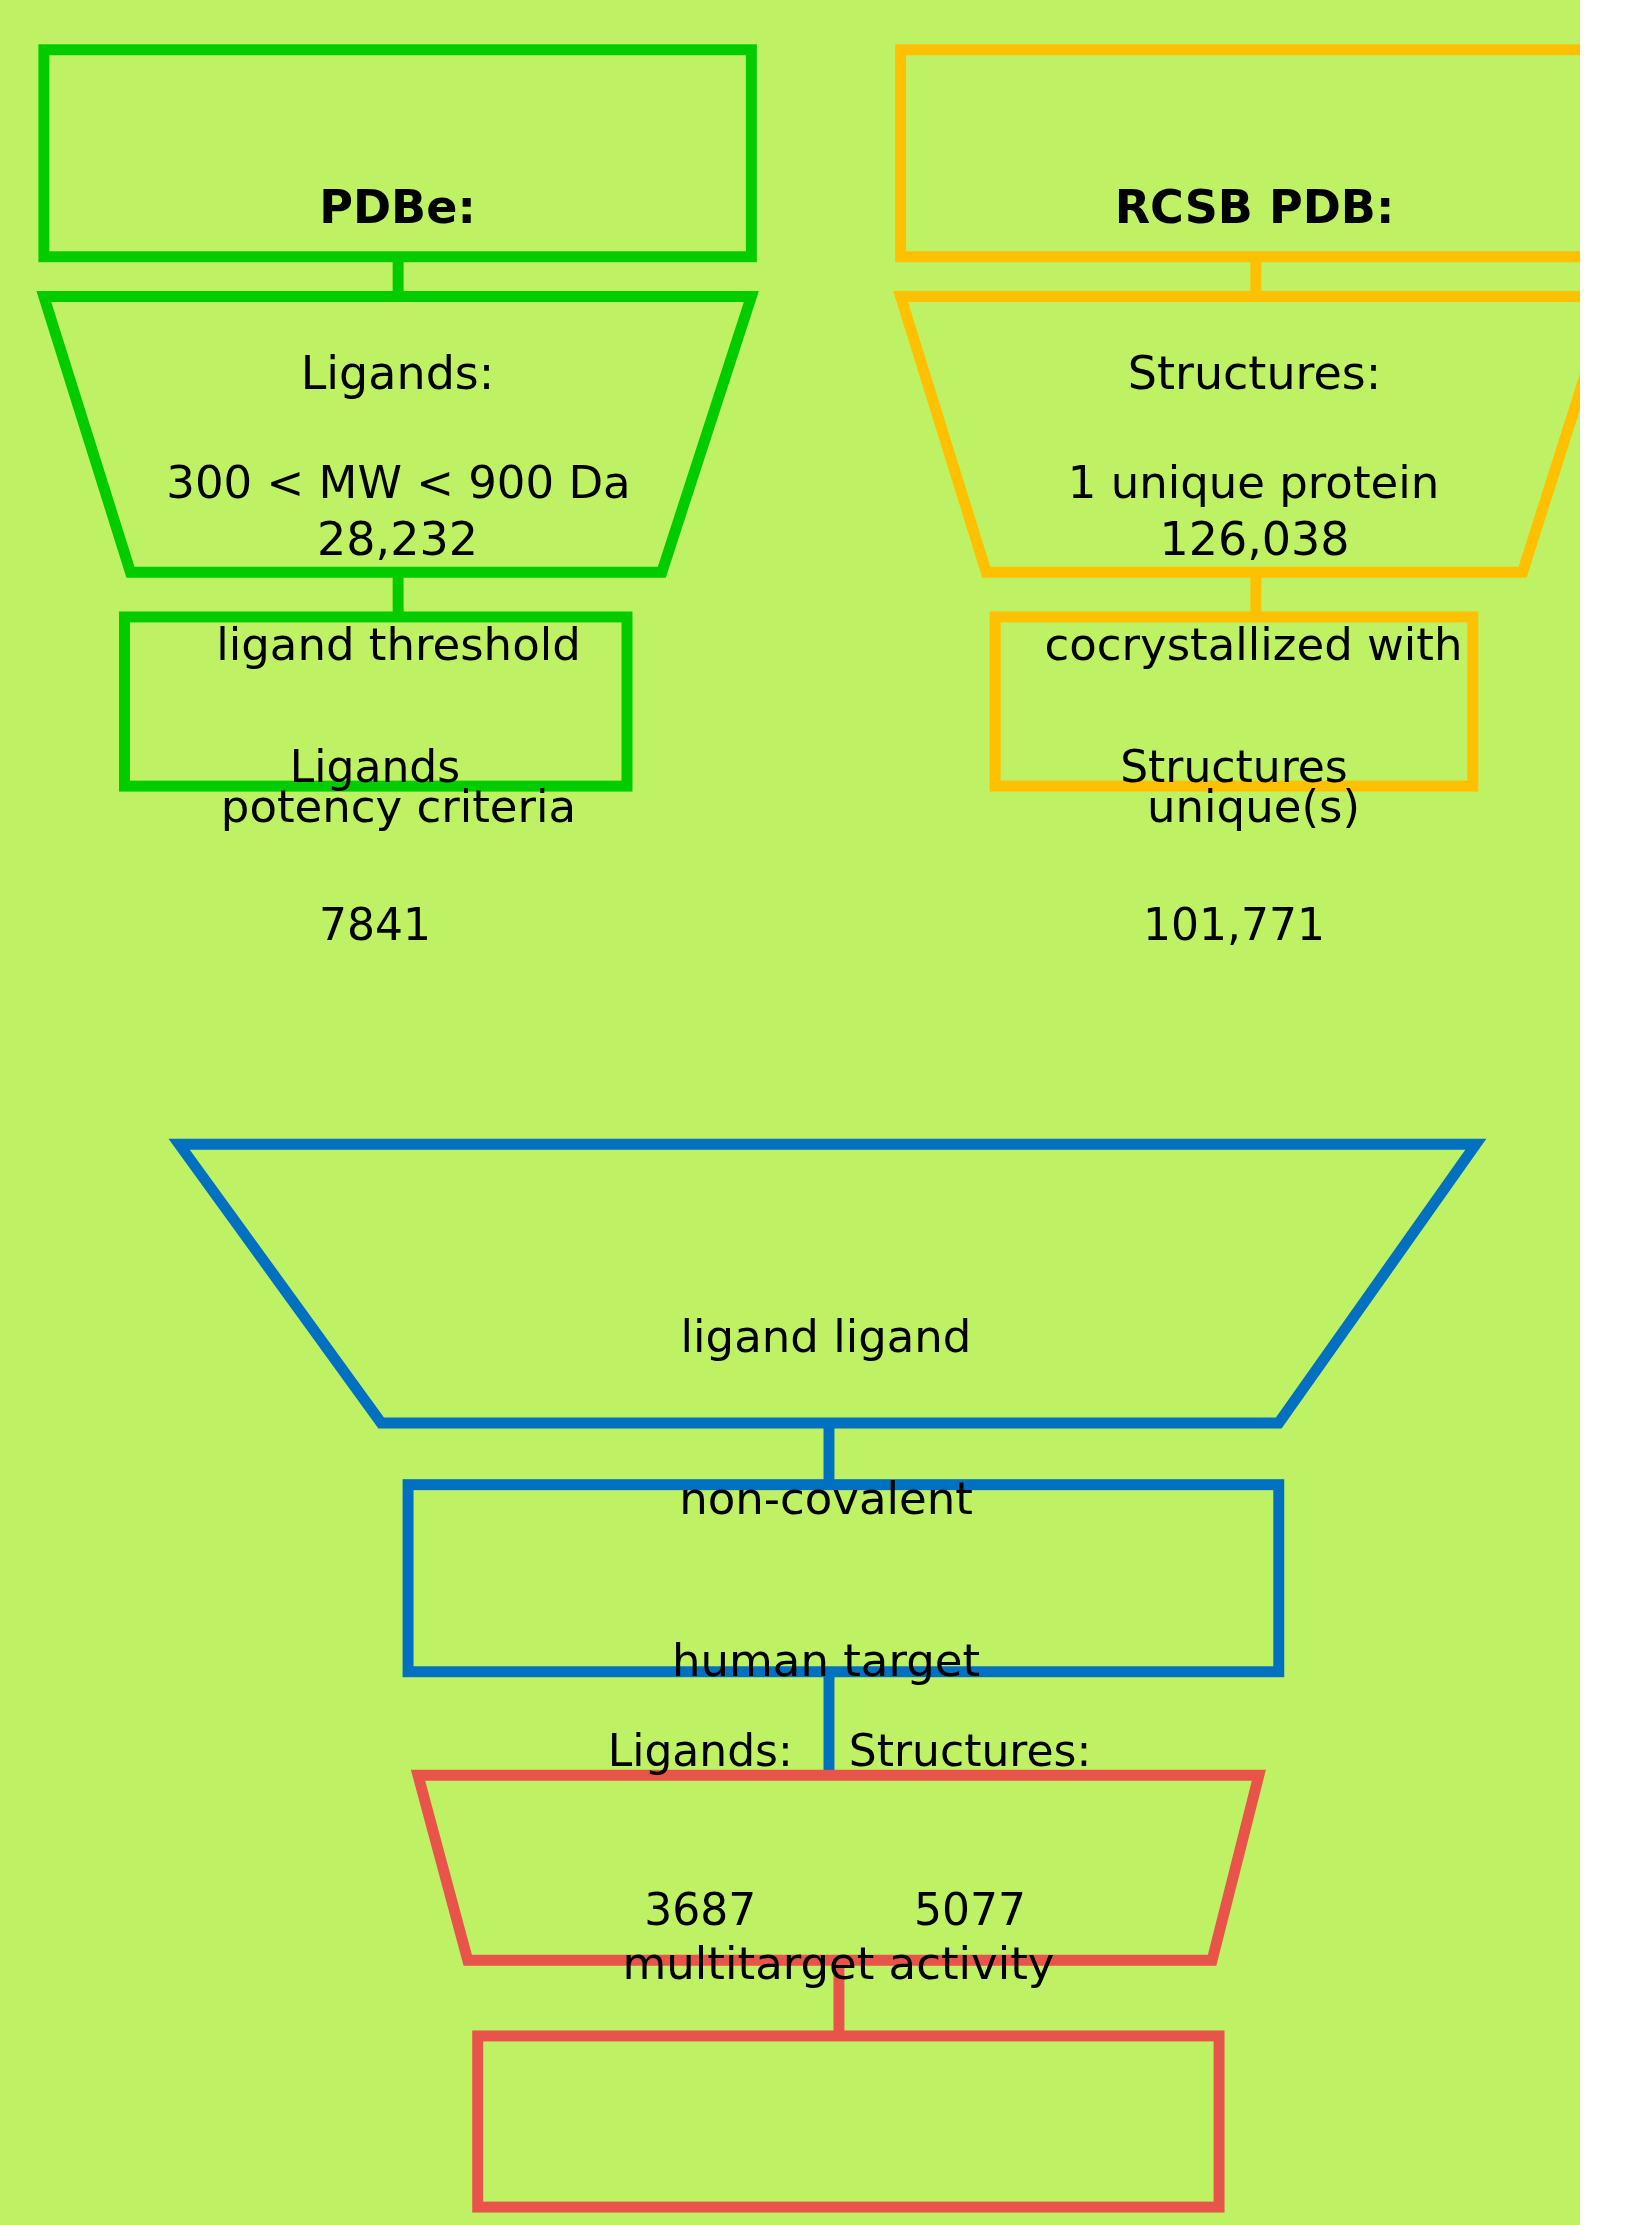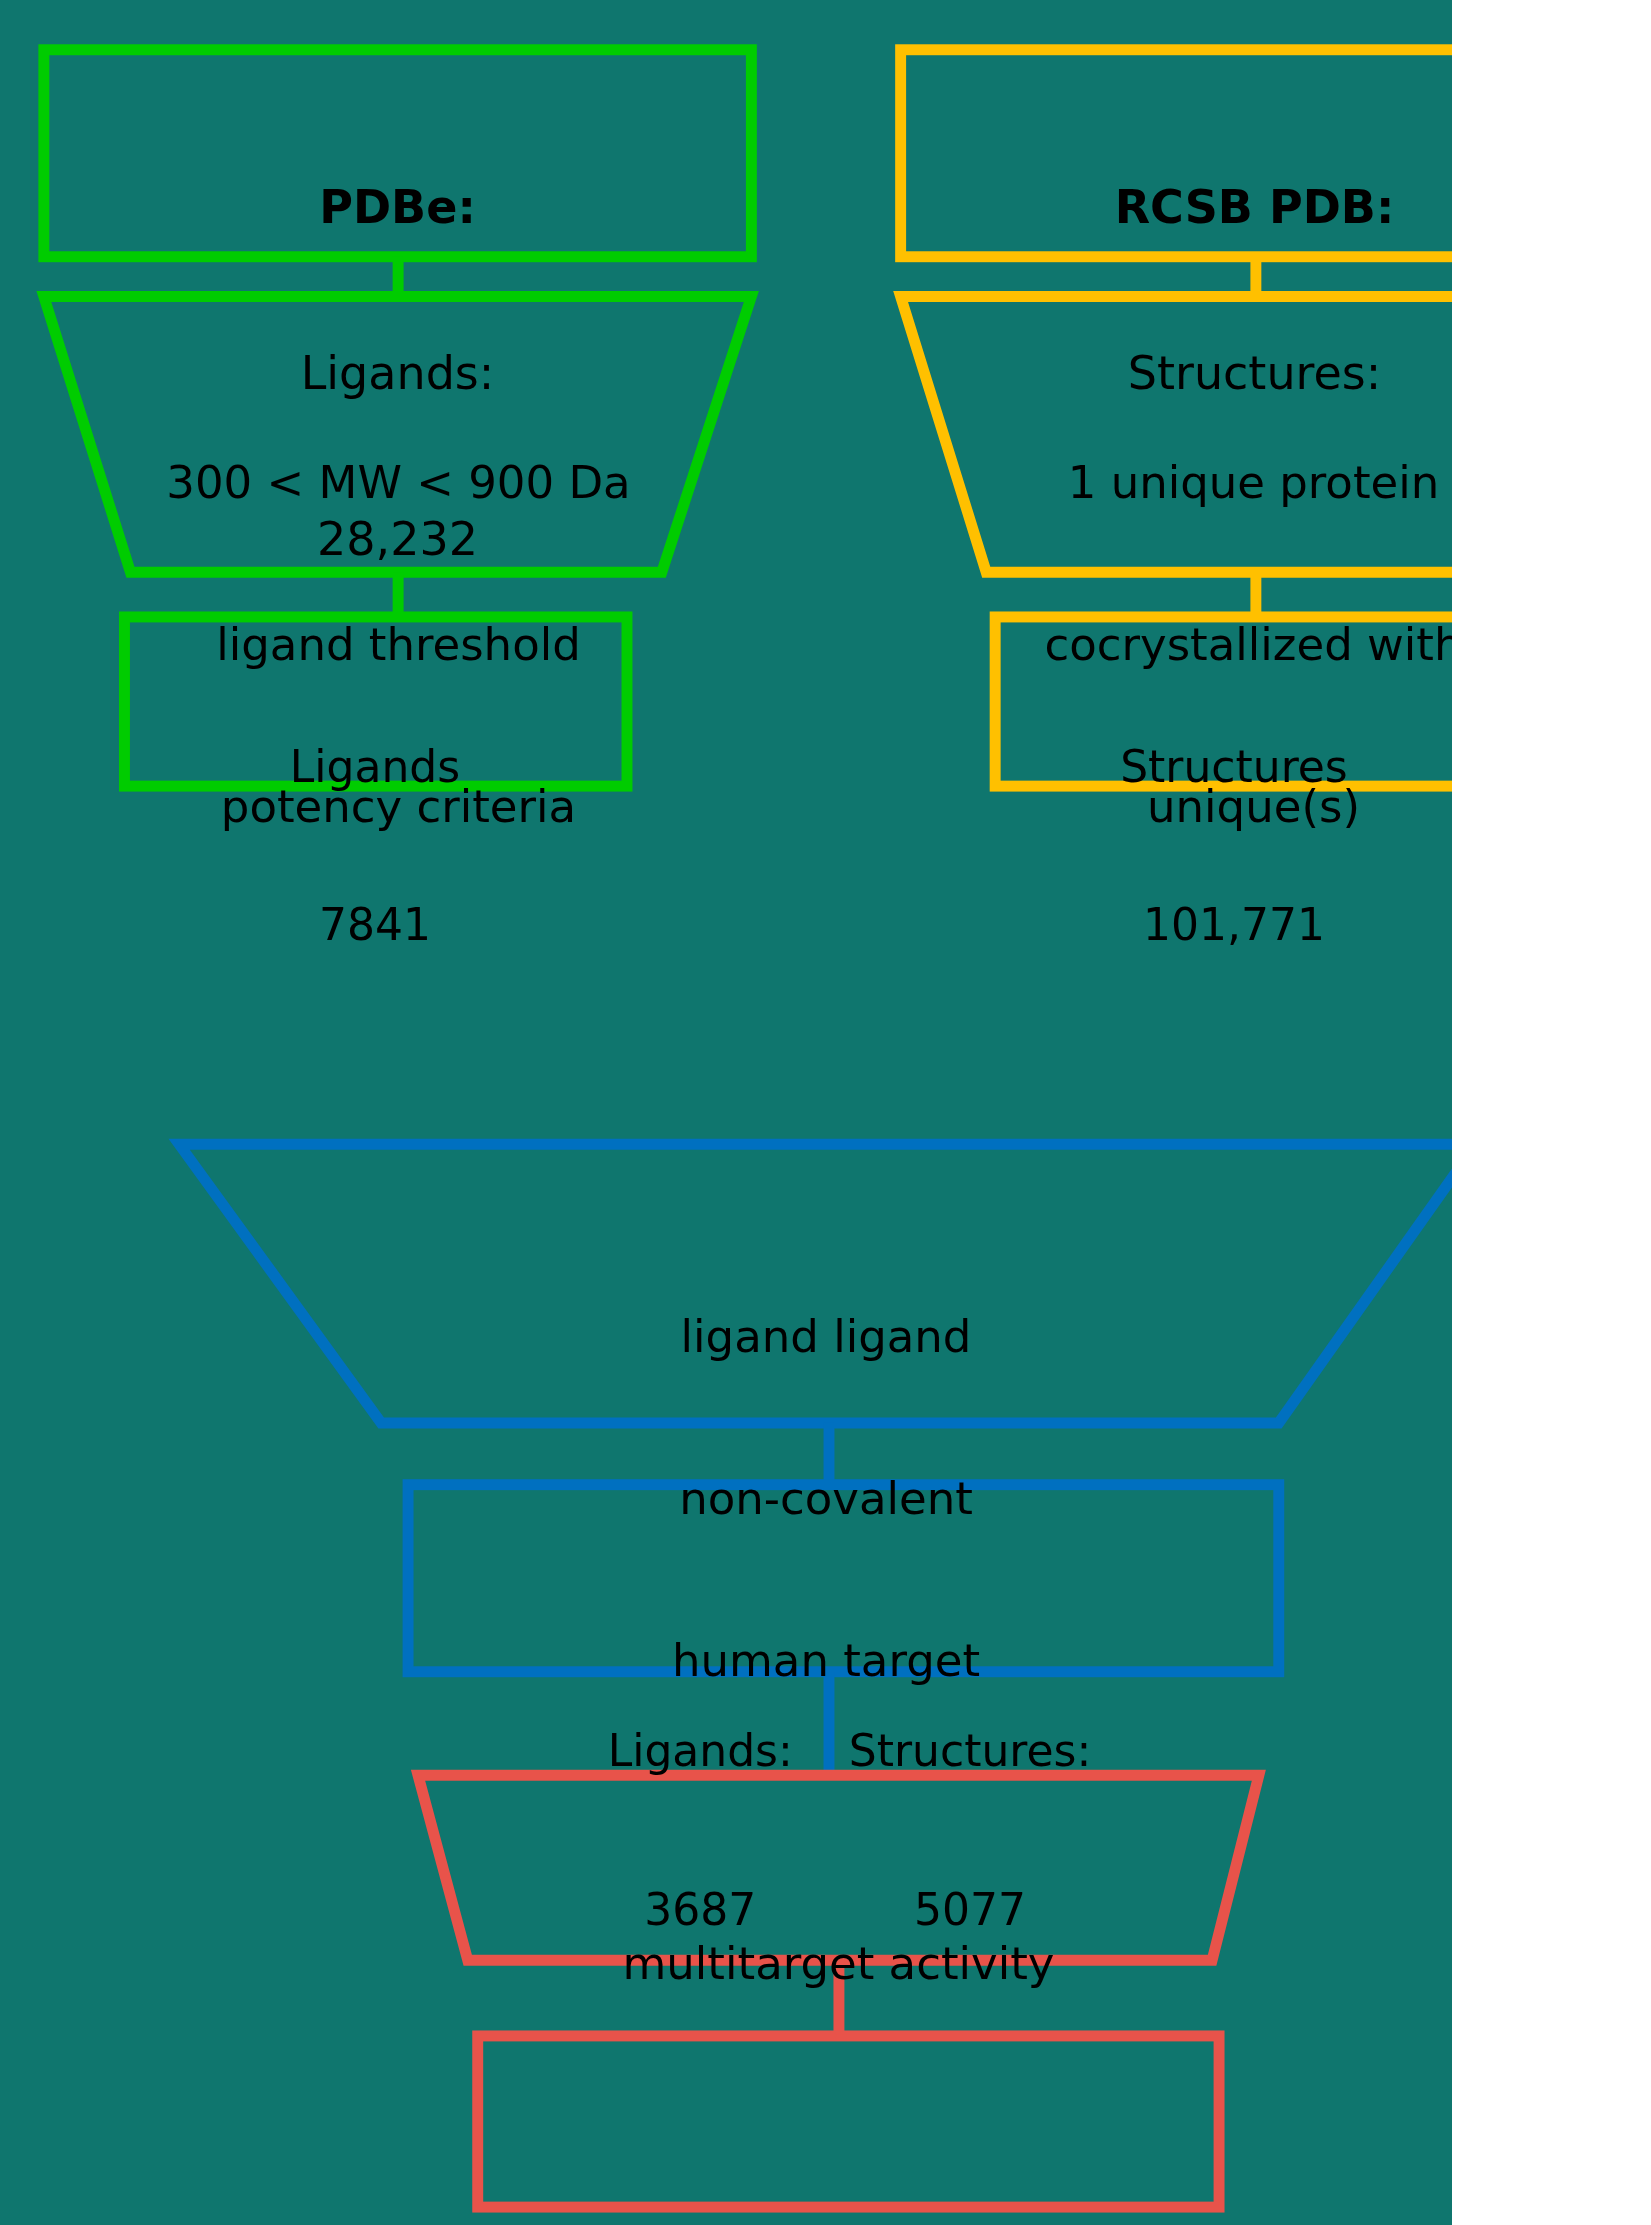--- a/index.html
+++ b/index.html
@@ -6,23 +6,23 @@
     margin: 0;
     padding: 0;
     background: #ffffff;
   }
   body {
     font-family: "DejaVu Sans", "Liberation Sans", sans-serif;
     color: #000000;
   }
   #stage {
     position: relative;
-    width: 1452px;
+    width: 1580px;
     height: 2226px;
-    background: #0f766e;
+    background: #bef264;
     overflow: hidden;
   }
   #flow-svg {
     position: absolute;
     left: 0;
     top: 0;
     width: 1652px;
     height: 2226px;
   }
   .node-text {
@@ -102,20 +102,21 @@
 
   <div class="node-text" id="pdbe-text">
     <span class="t-line bold">PDBe:</span>
     <span class="t-line">Ligands:</span>
     <span class="t-line">28,232</span>
   </div>
 
   <div class="node-text" id="rcsb-text">
     <span class="t-line bold">RCSB PDB:</span>
     <span class="t-line">Structures:</span>
+    <span class="t-line">126,038</span>
   </div>
 
   <div class="node-text" id="green-funnel-text">
     <span class="t-line">300 &lt; MW &lt; 900 Da</span>
     <span class="t-line">ligand threshold</span>
     <span class="t-line">potency criteria</span>
   </div>
 
   <div class="node-text" id="yellow-funnel-text">
     <span class="t-line">1 unique protein</span>

